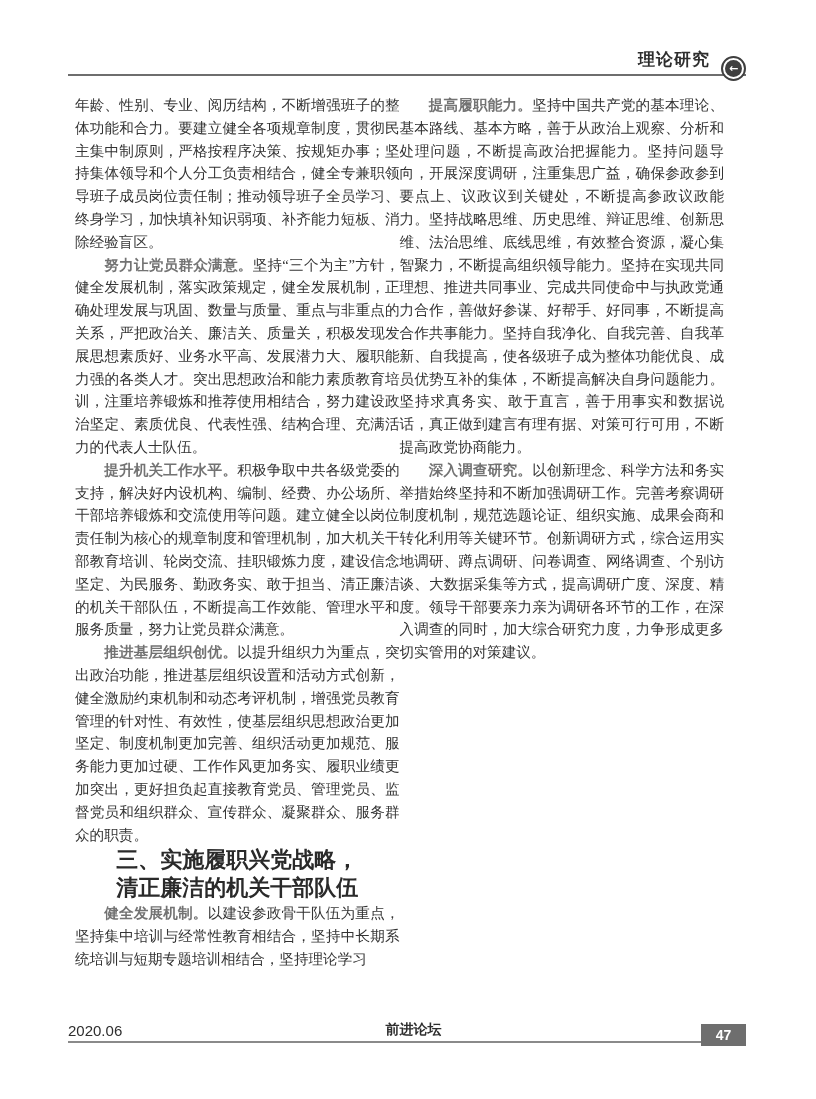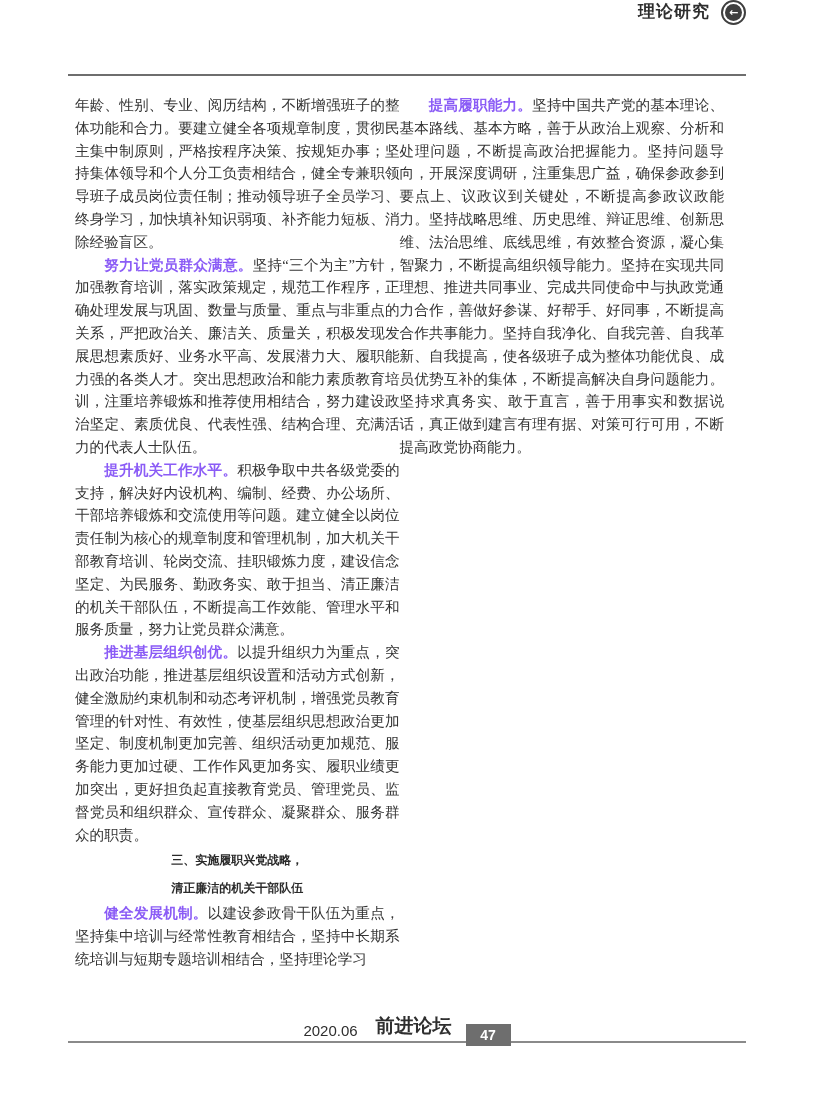--- a/index.html
+++ b/index.html
@@ -5,21 +5,21 @@
   html,body{margin:0;padding:0;background:#e8e8e8;}
   .page{
     position:relative;width:816px;height:1099px;background:#ffffff;
     margin:0 auto;overflow:hidden;
     font-family:"Liberation Serif","DejaVu Serif",serif;color:#333333;
   }
   
   .header{
     position:absolute;top:0;left:68px;right:70px;height:74px;
     border-bottom:2px solid #6e6e6e;
-    display:flex;justify-content:flex-end;gap:11px;
+    display:flex;justify-content:flex-end;align-items:flex-end;gap:11px;
   }
   .header-title{
     font-family:"Liberation Sans","DejaVu Sans",sans-serif;
     font-weight:700;font-size:17px;letter-spacing:1px;color:#2e2e2e;
     padding-bottom:3px;
   }
   .logo{
     width:25px;height:25px;border:2px solid #3f3f3f;border-radius:50%;
     background:#fff;display:flex;align-items:center;justify-content:center;
     margin-bottom:-7px;box-sizing:border-box;
@@ -33,37 +33,37 @@
   .content{
     position:absolute;top:94px;left:75px;right:70px;
     display:flex;
   }
   .col{
     width:calc(50% - 11px);
     font-size:14.6px;line-height:22.8px;text-align:justify;
   }
   .col p{margin:0;}
   .col p.indent{text-indent:2em;}
-  .lead{font-weight:700;color:#8b5cf6;}
+  .lead{font-weight:700;color:#737373;}
   .section-heading{
-    text-align:center;font-weight:700;font-size:12px;line-height:28px;
+    text-align:center;font-weight:700;font-size:22px;line-height:28px;
     color:#2a2a2a;margin:13px 0 11px 0;text-indent:0;
   }
   
   .footer{
     position:absolute;left:68px;right:70px;top:1018px;height:23px;
     border-bottom:2px solid #8a8a8a;
-    display:flex;justify-content:center;align-items:flex-end;
+    display:flex;justify-content:space-between;align-items:flex-end;
   }
   .footer-issue{
     font-size:15px;color:#2e2e2e;padding-bottom:2px;
     font-family:"Liberation Sans","DejaVu Sans",sans-serif;
   }
   .footer-journal{
-    font-size:19px;font-weight:700;color:#2e2e2e;padding-bottom:2px;
+    font-size:14px;font-weight:700;color:#2e2e2e;padding-bottom:2px;
     margin-left:18px;
   }
   .footer-page-badge{
     width:45px;height:22px;background:#6e6e6e;color:#ffffff;
     text-align:center;line-height:22px;font-size:14px;font-weight:700;
     margin-left:14px;margin-bottom:-5px;
     font-family:"Liberation Sans","DejaVu Sans",sans-serif;
     margin-top:31px;
   }
 </style>
@@ -76,32 +76,33 @@
     <span class="header-title">理论研究</span>
     <span class="logo">
       <span class="logo-inner">←</span>
     </span>
   </div>
 
   <div class="content">
 
     <div class="col">
       <p><span>年龄、性别、专业、阅历结构，不断增强班子的整体功能和合力。要建立健全各项规章制度，贯彻民主集中制原则，严格按程序决策、按规矩办事；坚持集体领导和个人分工负责相结合，健全专兼职领导班子成员岗位责任制；推动领导班子全员学习、终身学习，加快填补知识弱项、补齐能力短板、消除经验盲区。</span></p>
-      <p class="indent"><span class="lead">努力让党员群众满意。</span><span>坚持“三个为主”方针，加强教育培训，落实政策规定，规范工作程序，正确处理发展与巩固、数量与质量、重点与非重点的关系，严把政治关、廉洁关、质量关，积极发现发展思想素质好、业务水平高、发展潜力大、履职能力强的各类人才。突出思想政治和能力素质教育培训，注重培养锻炼和推荐使用相结合，努力建设政治坚定、素质优良、代表性强、结构合理、充满活力的代表人士队伍。</span></p>
+      <p class="indent"><span class="lead">努力让党员群众满意。</span><span>坚持“三个为主”方针，健全发展机制，落实政策规定，健全发展机制，正确处理发展与巩固、数量与质量、重点与非重点的关系，严把政治关、廉洁关、质量关，积极发现发展思想素质好、业务水平高、发展潜力大、履职能力强的各类人才。突出思想政治和能力素质教育培训，注重培养锻炼和推荐使用相结合，努力建设政治坚定、素质优良、代表性强、结构合理、充满活力的代表人士队伍。</span></p>
       <p class="indent"><span class="lead">提升机关工作水平。</span><span>积极争取中共各级党委的支持，解决好内设机构、编制、经费、办公场所、干部培养锻炼和交流使用等问题。建立健全以岗位责任制为核心的规章制度和管理机制，加大机关干部教育培训、轮岗交流、挂职锻炼力度，建设信念坚定、为民服务、勤政务实、敢于担当、清正廉洁的机关干部队伍，不断提高工作效能、管理水平和服务质量，努力让党员群众满意。</span></p>
       <p class="indent"><span class="lead">推进基层组织创优。</span><span>以提升组织力为重点，突出政治功能，推进基层组织设置和活动方式创新，健全激励约束机制和动态考评机制，增强党员教育管理的针对性、有效性，使基层组织思想政治更加坚定、制度机制更加完善、组织活动更加规范、服务能力更加过硬、工作作风更加务实、履职业绩更加突出，更好担负起直接教育党员、管理党员、监督党员和组织群众、宣传群众、凝聚群众、服务群众的职责。</span></p>
       <p class="section-heading">
         <span style="display:block">三、实施履职兴党战略，</span>
         <span style="display:block">清正廉洁的机关干部队伍</span>
       </p>
       <p class="indent"><span class="lead">健全发展机制。</span><span>以建设参政骨干队伍为重点，坚持集中培训与经常性教育相结合，坚持中长期系统培训与短期专题培训相结合，坚持理论学习</span></p>
     </div>
 
     <div class="col">
       <p class="indent"><span class="lead">提高履职能力。</span><span>坚持中国共产党的基本理论、基本路线、基本方略，善于从政治上观察、分析和处理问题，不断提高政治把握能力。坚持问题导向，开展深度调研，注重集思广益，确保参政参到要点上、议政议到关键处，不断提高参政议政能力。坚持战略思维、历史思维、辩证思维、创新思维、法治思维、底线思维，有效整合资源，凝心集智聚力，不断提高组织领导能力。坚持在实现共同理想、推进共同事业、完成共同使命中与执政党通力合作，善做好参谋、好帮手、好同事，不断提高合作共事能力。坚持自我净化、自我完善、自我革新、自我提高，使各级班子成为整体功能优良、成员优势互补的集体，不断提高解决自身问题能力。坚持求真务实、敢于直言，善于用事实和数据说话，真正做到建言有理有据、对策可行可用，不断提高政党协商能力。</span></p>
+      <p class="indent"><span class="lead">深入调查研究。</span><span>以创新理念、科学方法和务实举措始终坚持和不断加强调研工作。完善考察调研制度机制，规范选题论证、组织实施、成果会商和转化利用等关键环节。创新调研方式，综合运用实地调研、蹲点调研、问卷调查、网络调查、个别访谈、大数据采集等方式，提高调研广度、深度、精度。领导干部要亲力亲为调研各环节的工作，在深入调查的同时，加大综合研究力度，力争形成更多切实管用的对策建议。</span></p>
     </div>
 
   </div>
 
   <div class="footer">
     <span class="footer-issue">2020.06</span>
     <span class="footer-journal">前进论坛</span>
     <span class="footer-page-badge">47</span>
   </div>
 

